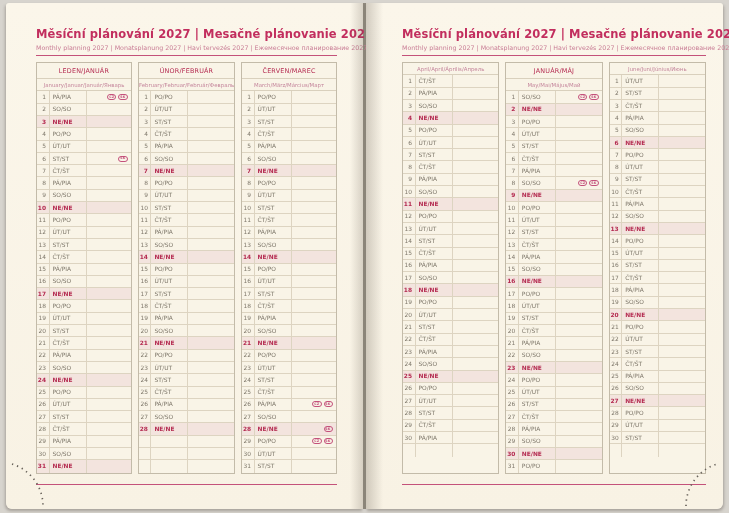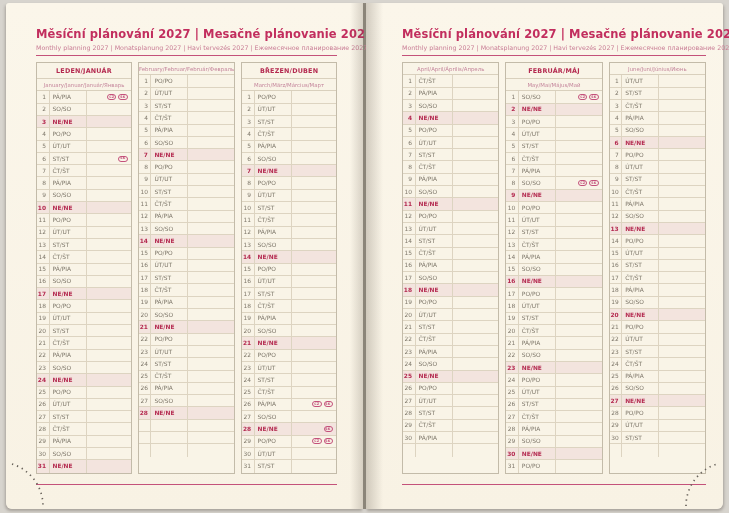--- a/index.html
+++ b/index.html
@@ -25,21 +25,21 @@
   .content{position:relative;height:100%;padding:24px 26px 0 30px;box-sizing:border-box;}
   .page-right .content{padding:24px 17px 0 36px;}
 
   .title{text-align:center;color:#c22e5e;font-size:11.5px;font-weight:bold;letter-spacing:.1px;white-space:nowrap;}
   .subtitle{text-align:center;color:#c97d95;font-size:6.3px;margin-top:3px;white-space:nowrap;}
   .rule{height:1.4px;background:#c4527a;margin-top:4px;}
   .bottom-rule{height:1.8px;background:#c4527a;margin-top:10px;}
 
   .months{display:flex;gap:6px;margin-top:6px;}
   .month{flex:1;border:1px solid #c3bba9;background:#f9f4e7;}
-  .month-name{font-size:6.4px;font-weight:bold;color:#b42a50;text-align:center;
+  .month-name{font-size:6.4px;font-weight:normal;color:#b42a50;text-align:center;
     padding:4px 0 3px;border-bottom:1px solid #d9d0bd;letter-spacing:.2px;white-space:nowrap;}
   .month-langs{font-size:5.4px;color:#c5869c;text-align:center;padding:2.5px 0;
     border-bottom:1px solid #d9d0bd;white-space:nowrap;}
 
   .row{display:flex;height:12.3px;box-sizing:border-box;border-bottom:0.7px solid #ddd4c1;
     font-size:5.9px;color:#7e776a;align-items:stretch;}
   .rows .row:last-child{border-bottom:none;}
   .cell{box-sizing:border-box;display:flex;align-items:center;}
   .num{width:12.5px;justify-content:flex-end;padding-right:2.5px;border-right:0.7px solid #ddd4c1;}
   .day{width:37px;padding-left:3px;border-right:0.7px solid #ddd4c1;white-space:nowrap;}
@@ -231,20 +231,21 @@
               <div class="cell notes"></div>
             </div>
             <div class="row sunday">
               <div class="cell num">31</div>
               <div class="cell day">NE/NE</div>
               <div class="cell notes"></div>
             </div>
           </div>
       </section>
       <section class="month">
+        <div class="month-name">ÚNOR/FEBRUÁR</div>
         <div class="month-langs">February/Februar/Február/Февраль</div>
         <div class="rows">
             <div class="row">
               <div class="cell num">1</div>
               <div class="cell day">PO/PO</div>
               <div class="cell notes"></div>
             </div>
             <div class="row">
               <div class="cell num">2</div>
               <div class="cell day">ÚT/UT</div>
@@ -391,21 +392,21 @@
               <div class="cell notes"></div>
             </div>
             <div class="row">
               <div class="cell num"></div>
               <div class="cell day"></div>
               <div class="cell notes"></div>
             </div>
           </div>
       </section>
       <section class="month">
-        <div class="month-name">BŘEZEN/DUBEN</div>
+        <div class="month-name">ČERVEN/MAREC</div>
         <div class="month-langs">March/März/Március/Март</div>
         <div class="rows">
             <div class="row">
               <div class="cell num">1</div>
               <div class="cell day">PO/PO</div>
               <div class="cell notes"></div>
             </div>
             <div class="row">
               <div class="cell num">2</div>
               <div class="cell day">ÚT/UT</div>
@@ -744,21 +745,21 @@
               <div class="cell notes"></div>
             </div>
             <div class="row">
               <div class="cell num"></div>
               <div class="cell day"></div>
               <div class="cell notes"></div>
             </div>
           </div>
       </section>
       <section class="month">
-        <div class="month-name">FEBRUÁR/MÁJ</div>
+        <div class="month-name">JANUÁR/MÁJ</div>
         <div class="month-langs">May/Mai/Május/Май</div>
         <div class="rows">
             <div class="row">
               <div class="cell num">1</div>
               <div class="cell day">SO/SO</div>
               <div class="cell notes">
                 <span class="badge">
                   <i>CZ</i>
                 </span>
                 <span class="badge">

